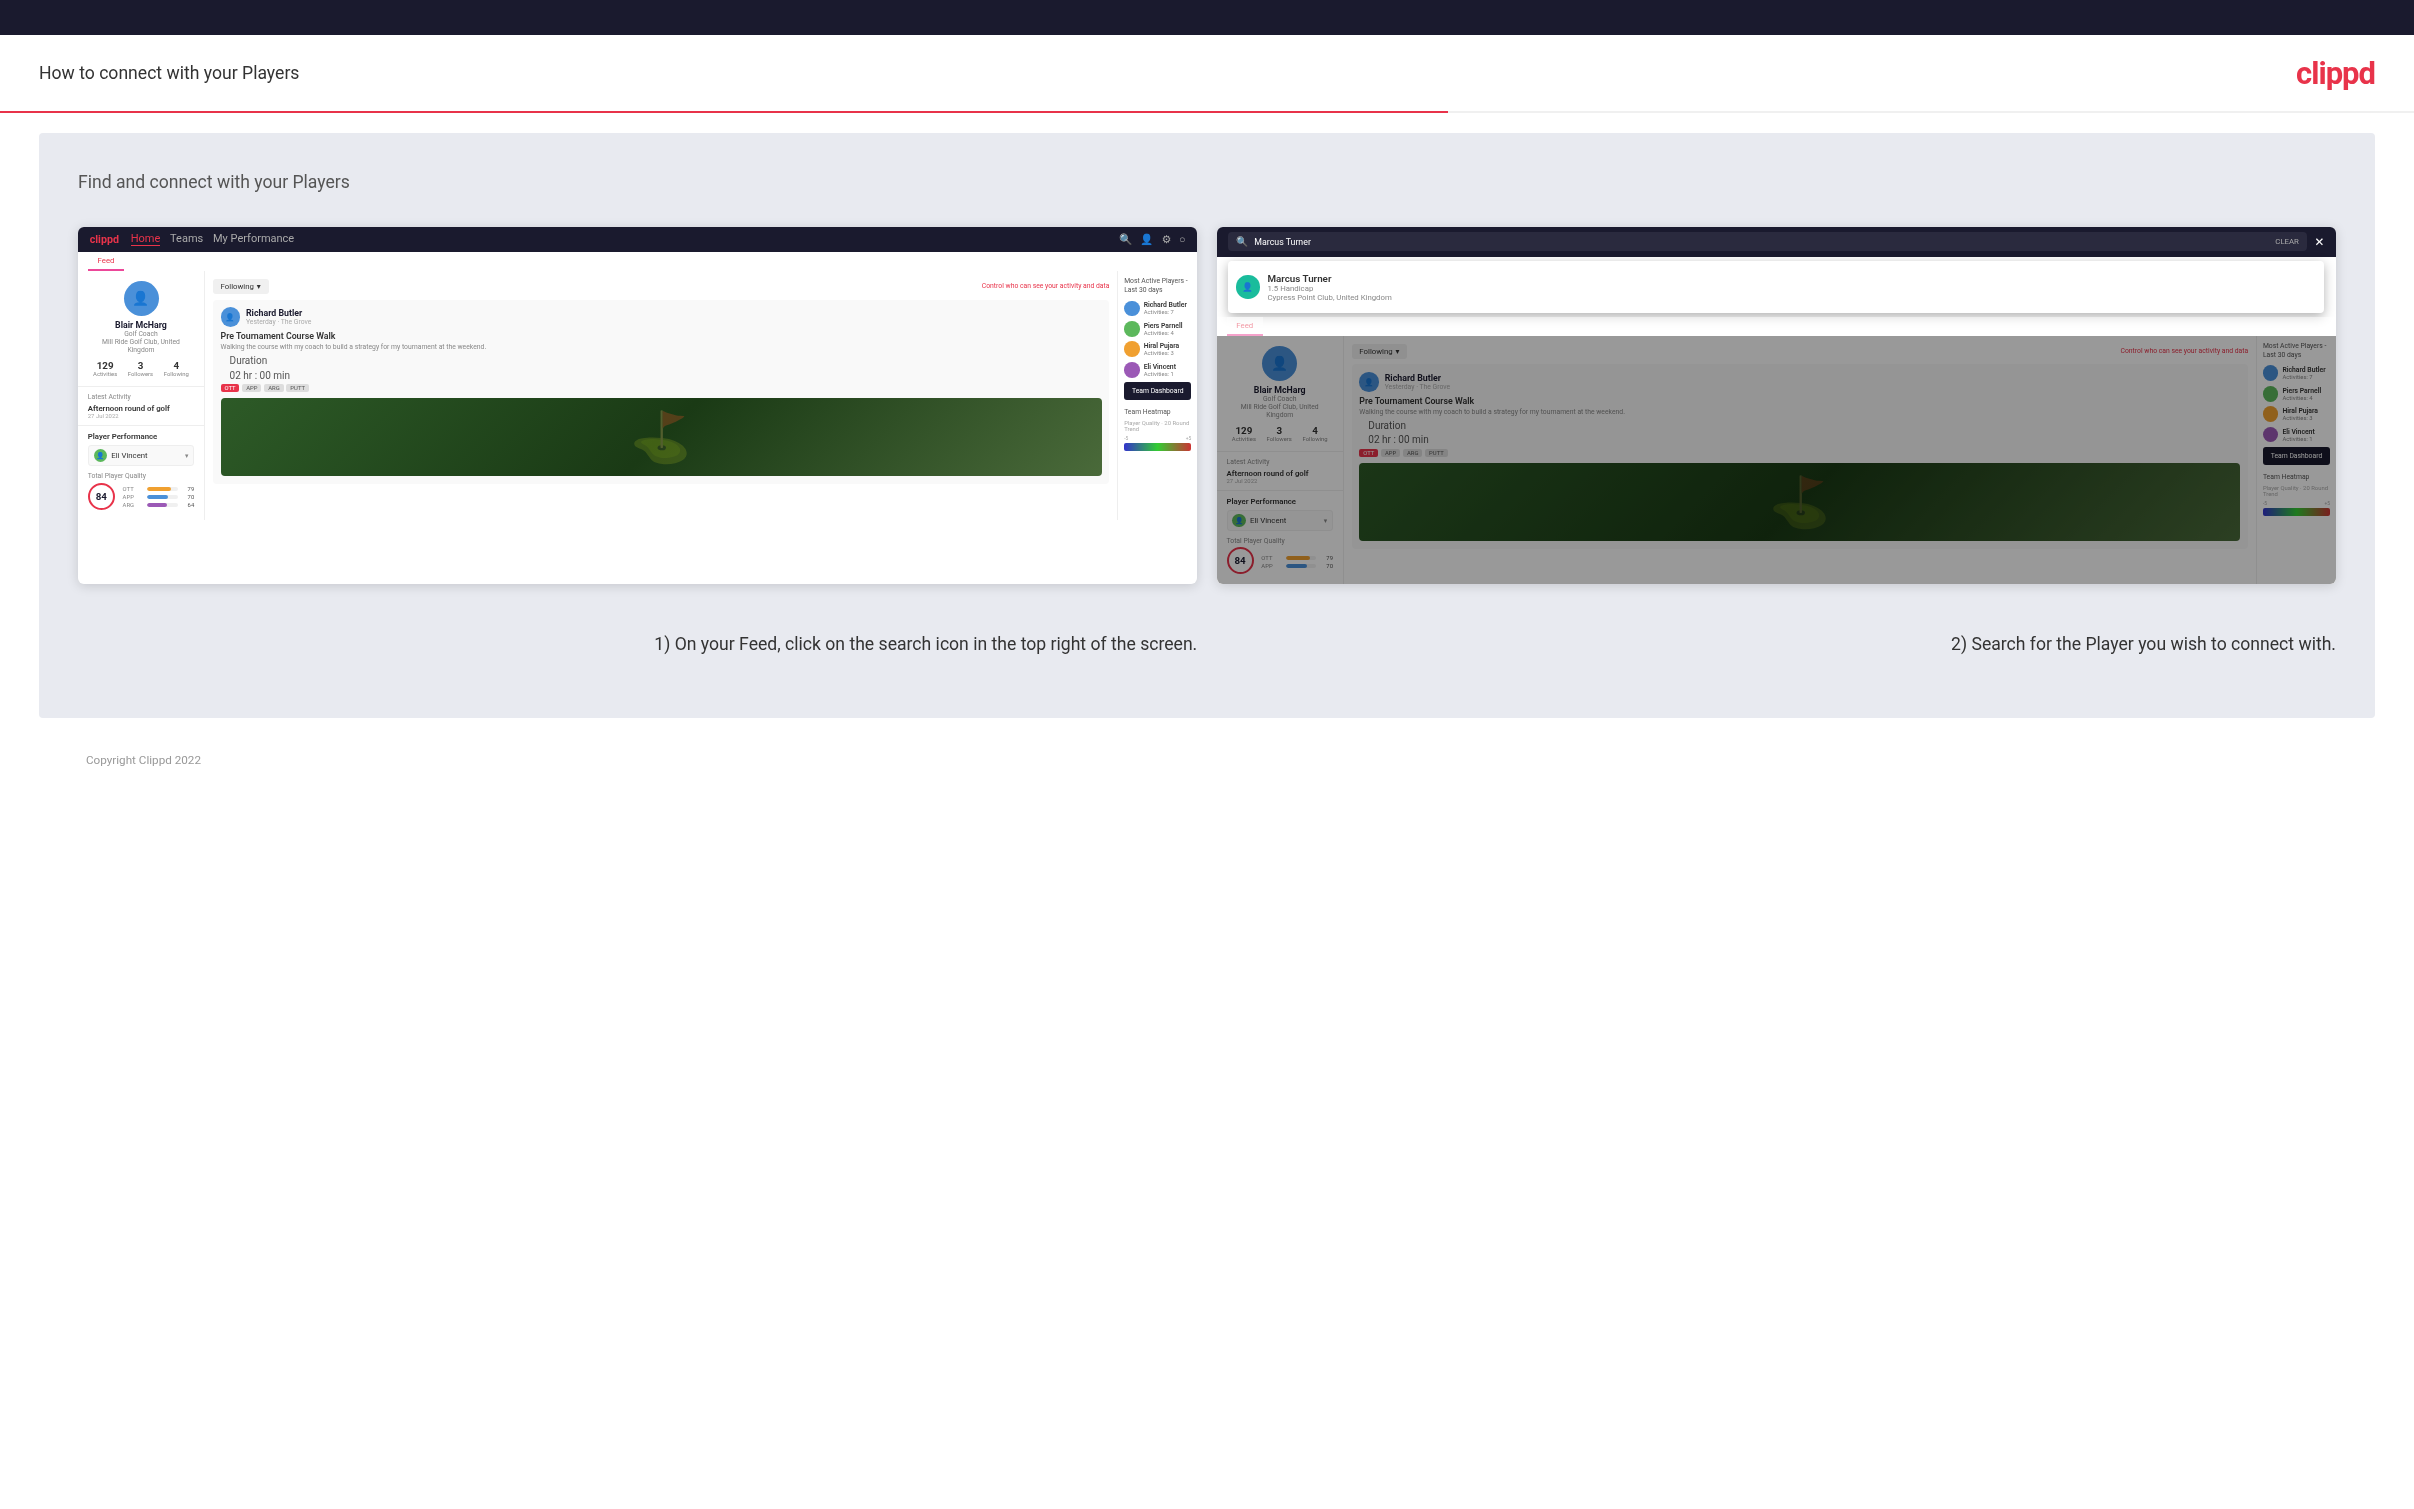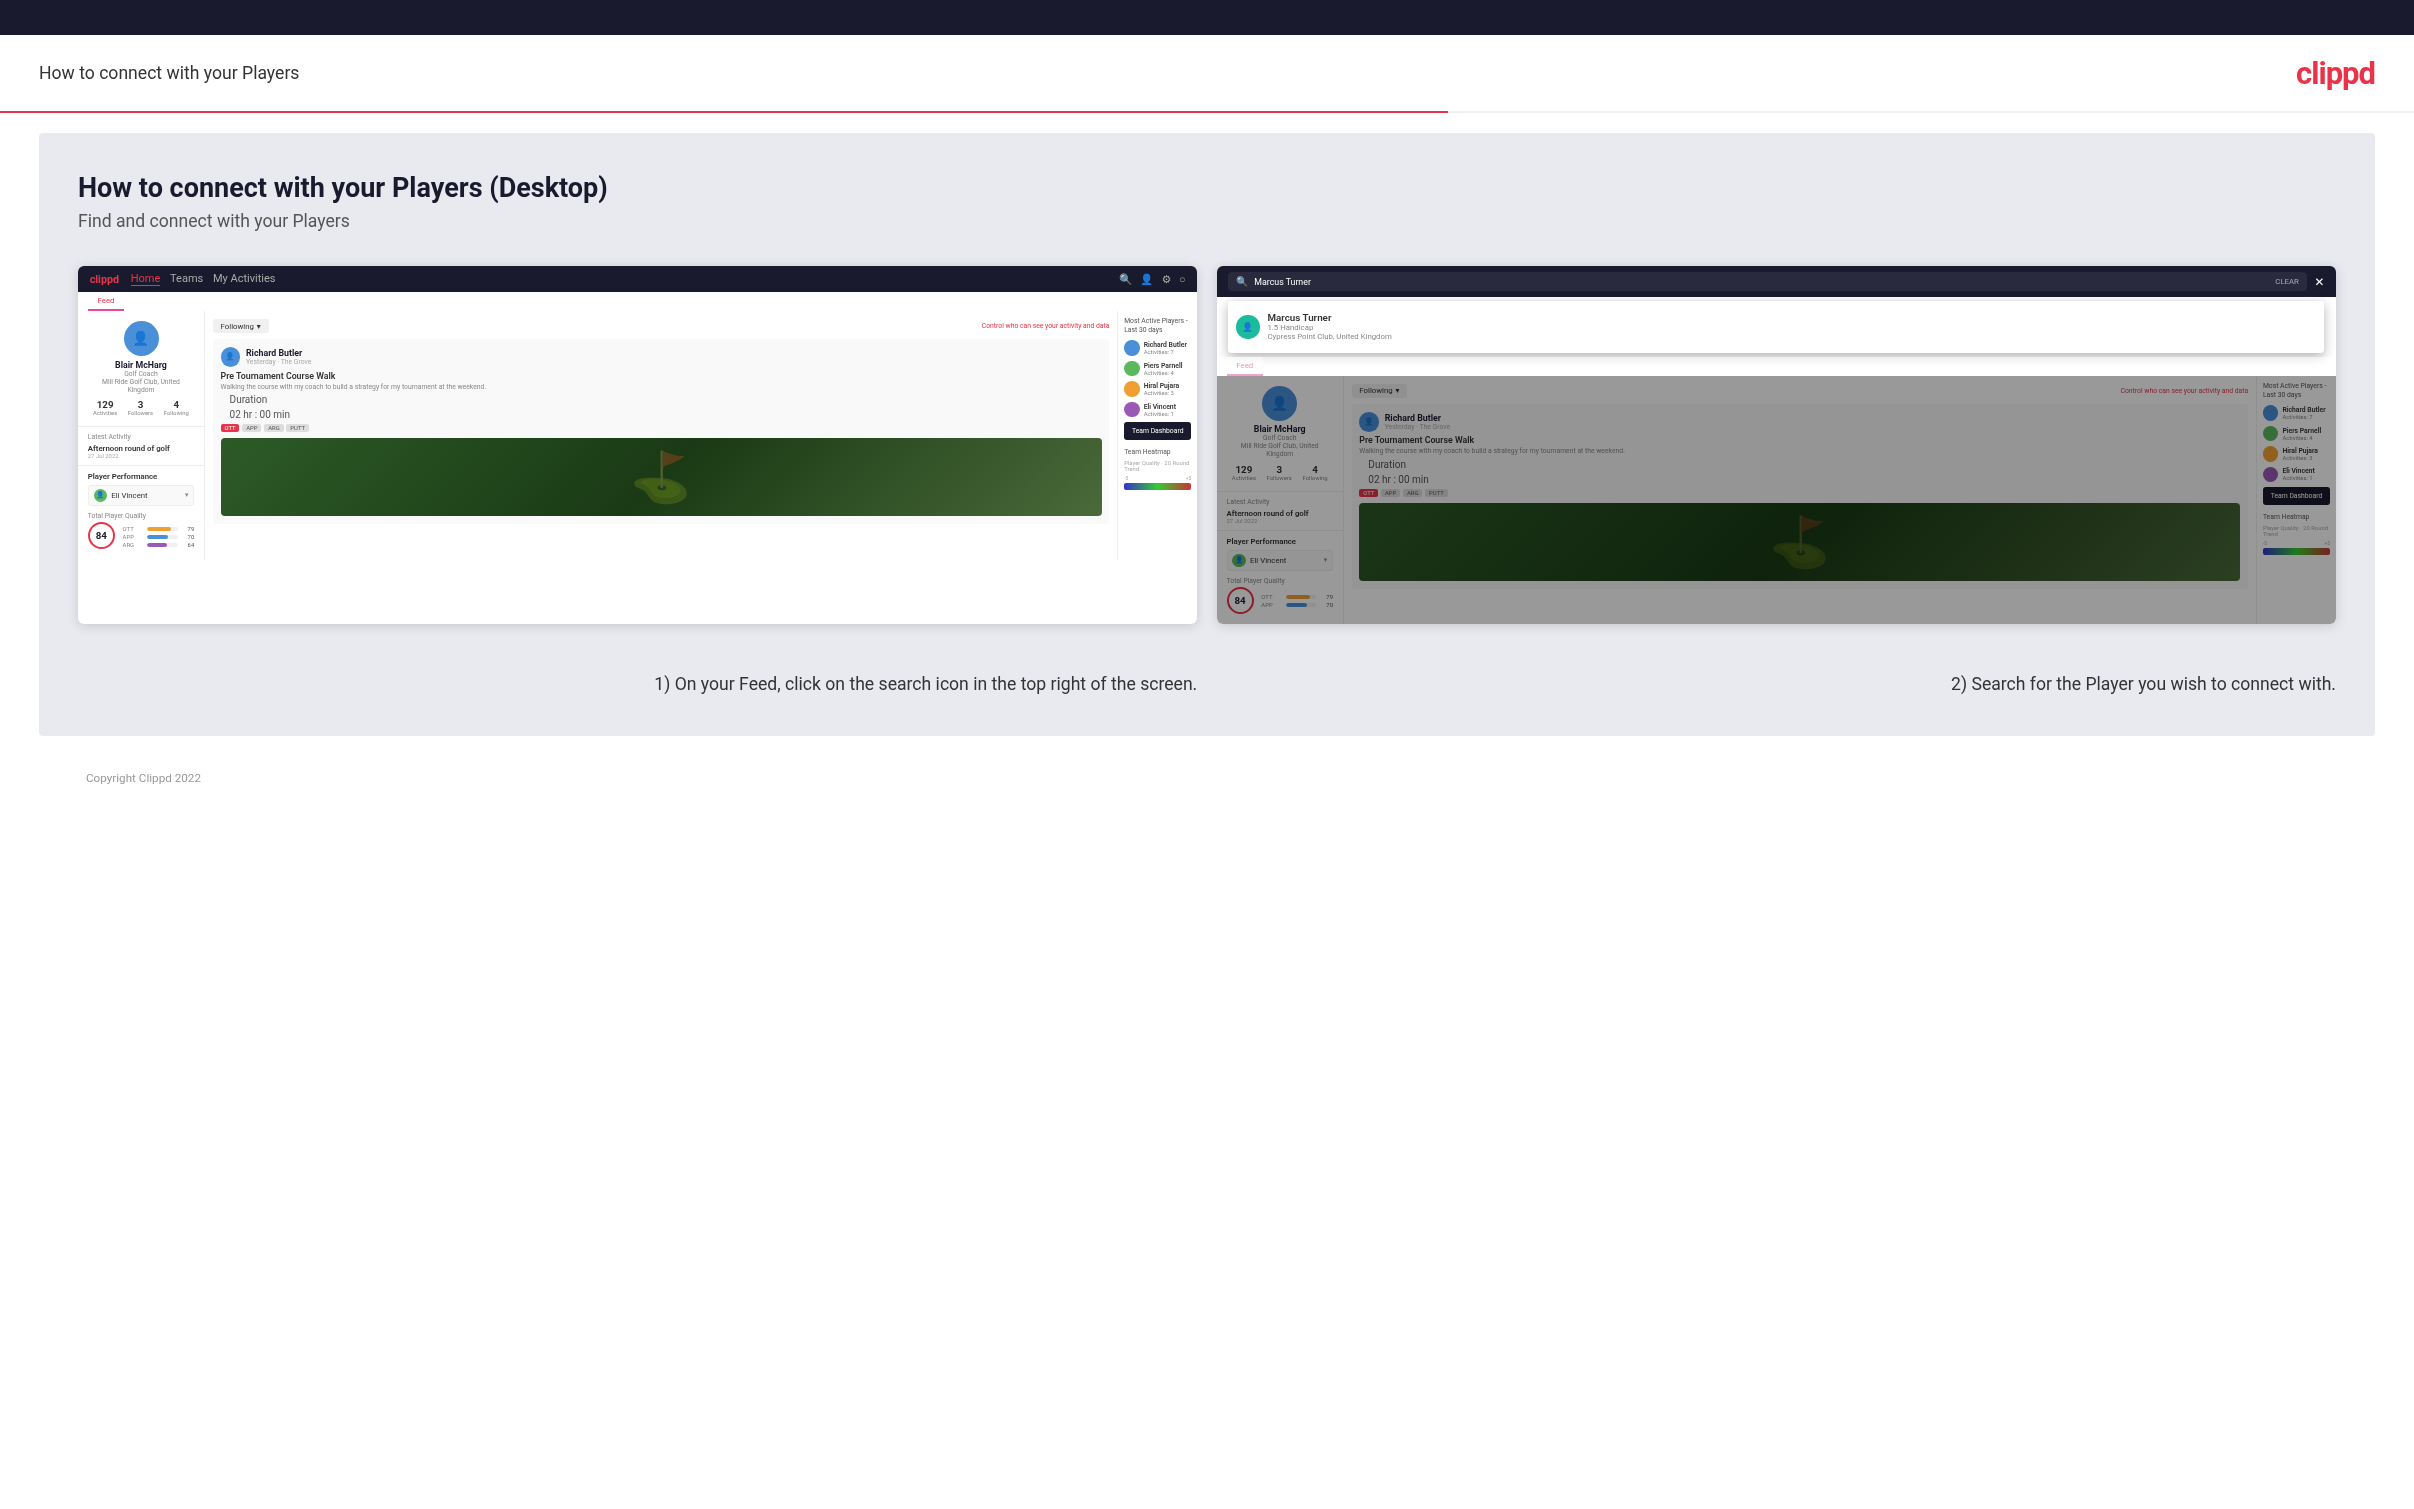--- a/index.html
+++ b/index.html
@@ -579,34 +579,33 @@
 
 <div class="top-bar"></div>
 
 <div class="header">
   <span class="header-title">How to connect with your Players</span>
   <span class="logo">clippd</span>
 </div>
 <div class="header-divider"></div>
 
 <div class="main-content">
-  <h1 class="main-title">How to connect with your Players (Desktop)</h1>
   <p class="main-subtitle">Find and connect with your Players</p>
 
   <div class="panels-container">
 
     <div class="panel">
       <div class="app-mock">
 
         <div class="app-nav">
           <span class="app-logo-small">clippd</span>
           <div class="app-nav-links">
             <span class="app-nav-link active">Home</span>
             <span class="app-nav-link">Teams</span>
-            <span class="app-nav-link">My Activities</span>
+            <span class="app-nav-link">My Performance</span>
           </div>
           <div class="app-nav-icons">
             <span class="app-nav-icon">🔍</span>
             <span class="app-nav-icon">👤</span>
             <span class="app-nav-icon">⚙</span>
             <span class="app-nav-icon">○</span>
           </div>
         </div>
 
         <div style="background:#fff; padding: 0 0 0 9.8px;">

